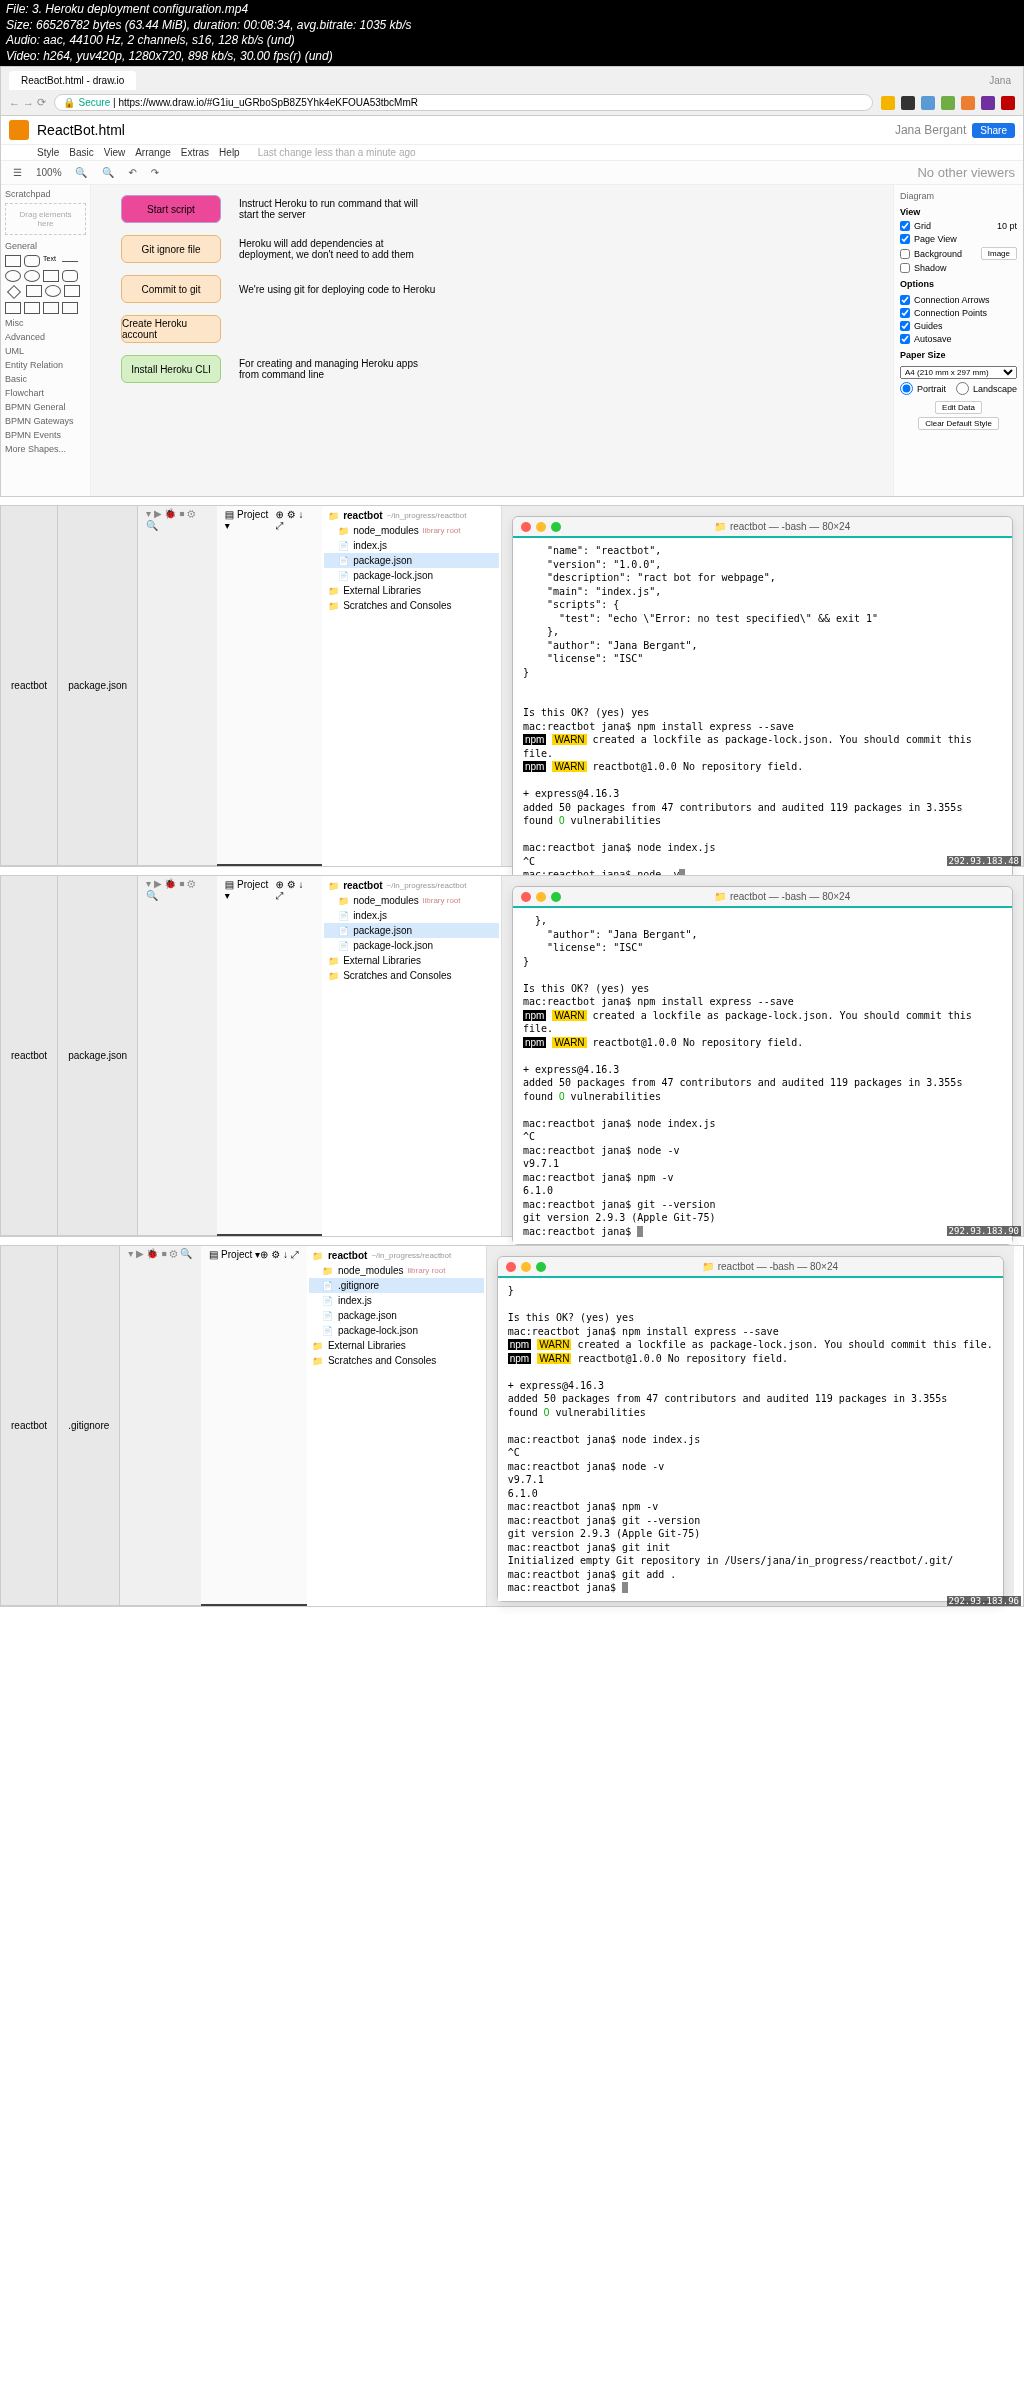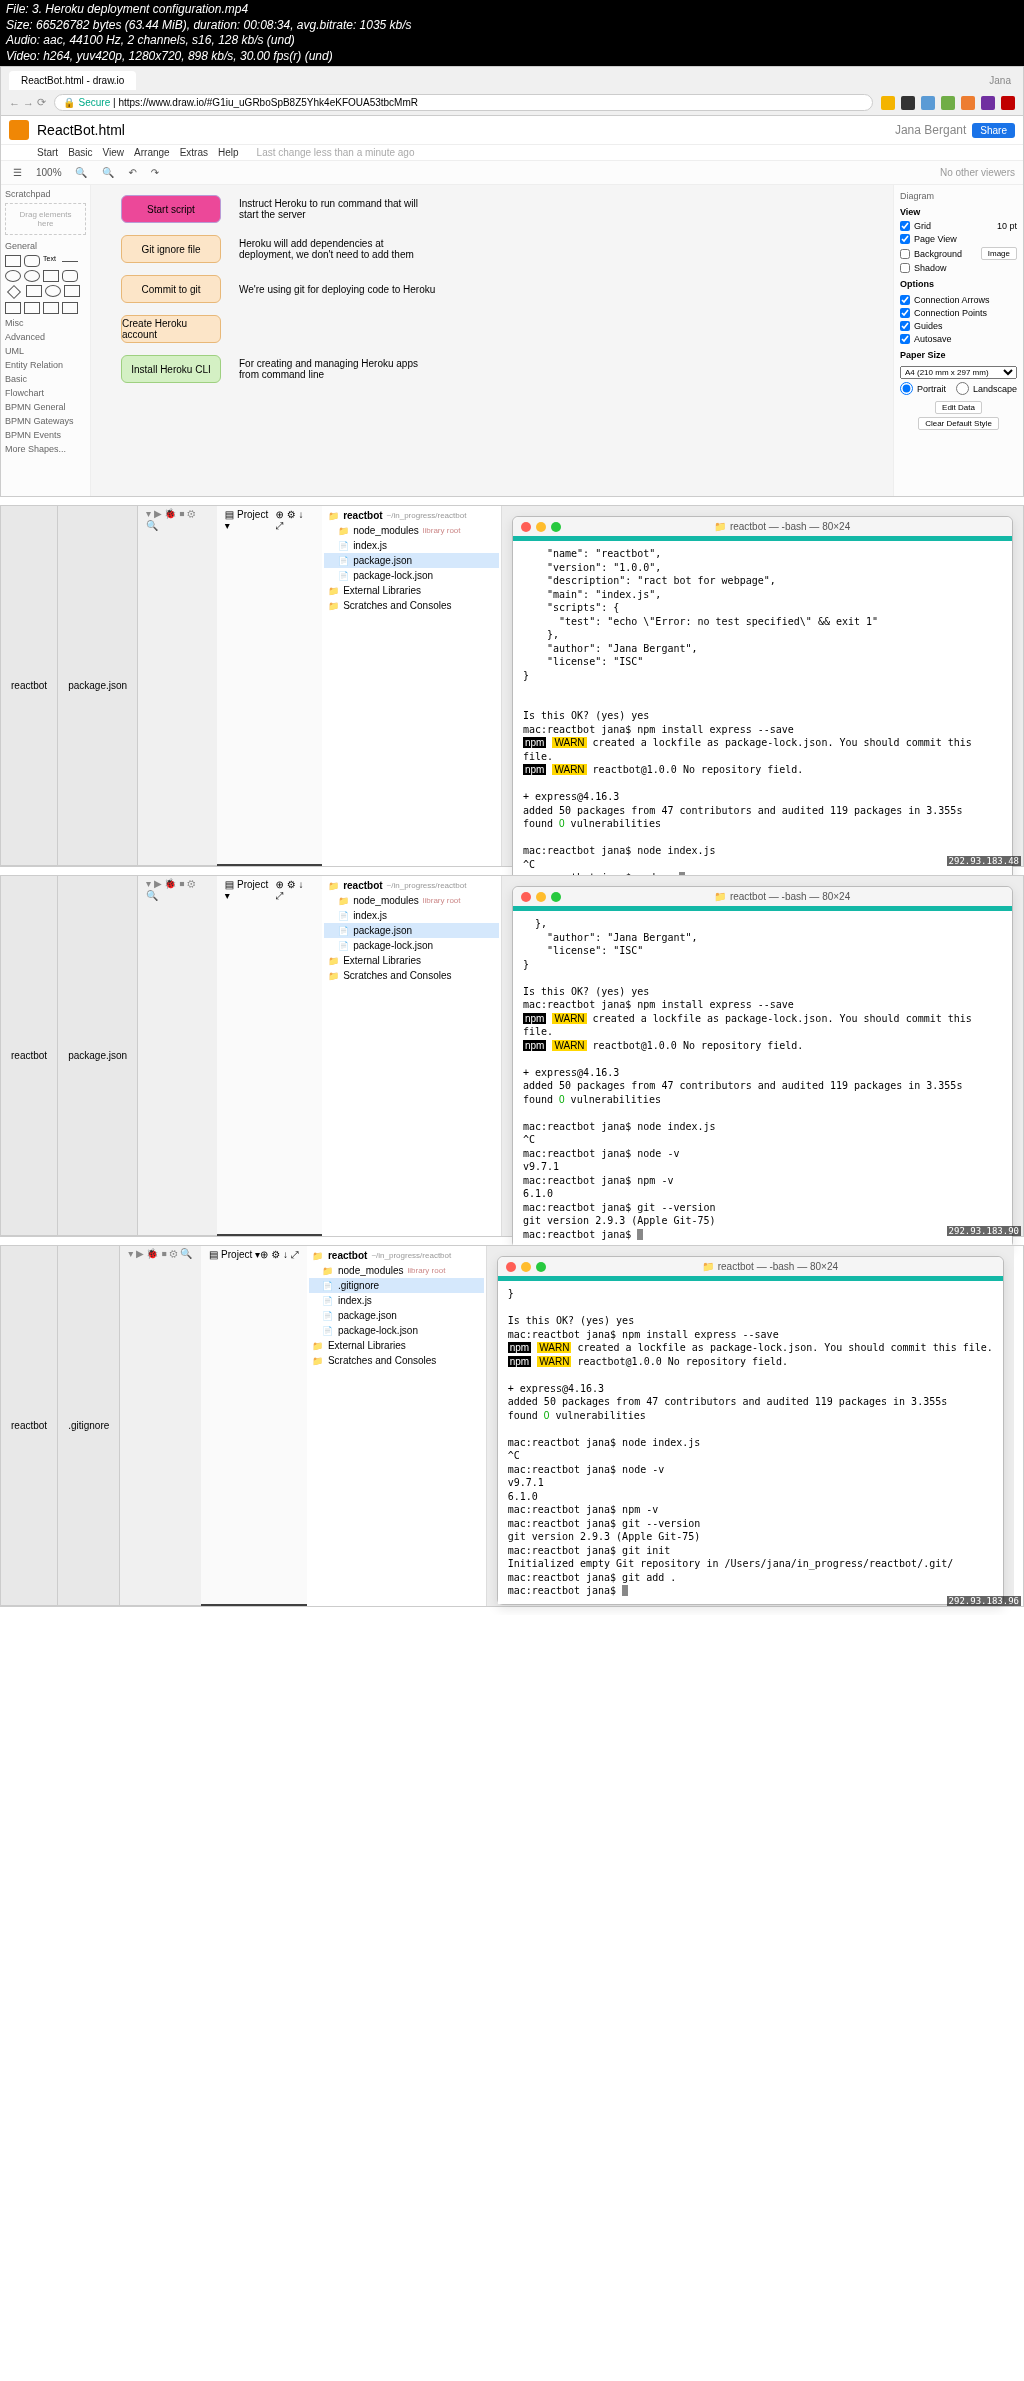--- a/index.html
+++ b/index.html
@@ -62,21 +62,21 @@
 .tree-row { padding: 2px 4px; display: flex; align-items: center; gap: 4px; }
 .tree-row.selected { background: #d5e8fc; }
 .tree-indent-1 { padding-left: 14px; }
 .folder-icon::before { content: "📁"; font-size: 9px; }
 .file-icon::before { content: "📄"; font-size: 9px; }
 .lib-tag { color: #c88; font-size: 8px; }
 .ide-editor { flex: 1; background: #ededed; position: relative; }
 
 
 .term-window { background: #fff; border: 1px solid #bbb; border-radius: 6px; margin: 10px; box-shadow: 0 4px 12px rgba(0,0,0,0.1); }
-.term-titlebar { display: flex; align-items: center; padding: 4px 8px; border-bottom: 5px solid #14b8a6; background: #f5f5f5; border-radius: 6px 6px 0 0; }
+.term-titlebar { display: flex; align-items: center; padding: 4px 8px; border-bottom: 2px solid #14b8a6; background: #f5f5f5; border-radius: 6px 6px 0 0; }
 .traffic { display: flex; gap: 5px; }
 .tdot { width: 10px; height: 10px; border-radius: 50%; }
 .tdot.r { background: #ff5f56; }
 .tdot.y { background: #ffbd2e; }
 .tdot.g { background: #27c93f; }
 .term-title { flex: 1; text-align: center; font-size: 10px; color: #555; }
 .term-title .ticon { color: #5fb3e8; }
 .term-body { padding: 6px 10px; font-family: Menlo, monospace; font-size: 10px; line-height: 1.35; white-space: pre-wrap; background: #fff; }
 .term-body .green { color: #0a0; }
 .term-body .npm-box { background: #000; color: #fff; padding: 0 2px; }
@@ -122,36 +122,36 @@
       <div class="drawio-logo"></div>
       <div>
         <div class="drawio-title">ReactBot.html</div>
       </div>
       <div style="margin-left:auto;display:flex;align-items:center;gap:6px">
         <span style="font-size:12px;color:#888">Jana Bergant</span>
         <span class="share-btn">Share</span>
       </div>
     </div>
     <div class="drawio-menu">
-      <span>Start</span>
+      <span>Style</span>
         <span>Basic</span>
         <span>View</span>
         <span>Arrange</span>
         <span>Extras</span>
         <span>Help</span>
       <span class="drawio-last">Last change less than a minute ago</span>
     </div>
     <div class="drawio-toolbar">
       <span class="tb-btn">☰</span>
         <span class="tb-btn">100%</span>
         <span class="tb-btn">🔍</span>
         <span class="tb-btn">🔍</span>
       <span class="tb-btn">↶</span>
         <span class="tb-btn">↷</span>
-      <span style="margin-left:auto;font-size:10px;color:#999">No other viewers</span>
+      <span style="margin-left:auto;font-size:13px;color:#999">No other viewers</span>
     </div>
     <div class="drawio-body">
       <div class="drawio-left">
         <div class="section">Scratchpad</div>
         <div style="border:1px dashed #ccc;padding:6px;text-align:center;color:#aaa;font-size:8px">Drag elements here</div>
         <div class="section" style="margin-top:6px">General</div>
         <div class="shapes">
           <div class="shape"></div>
             <div class="shape rounded"></div>
             <div style="width:16px;font-size:7px">Text</div>

